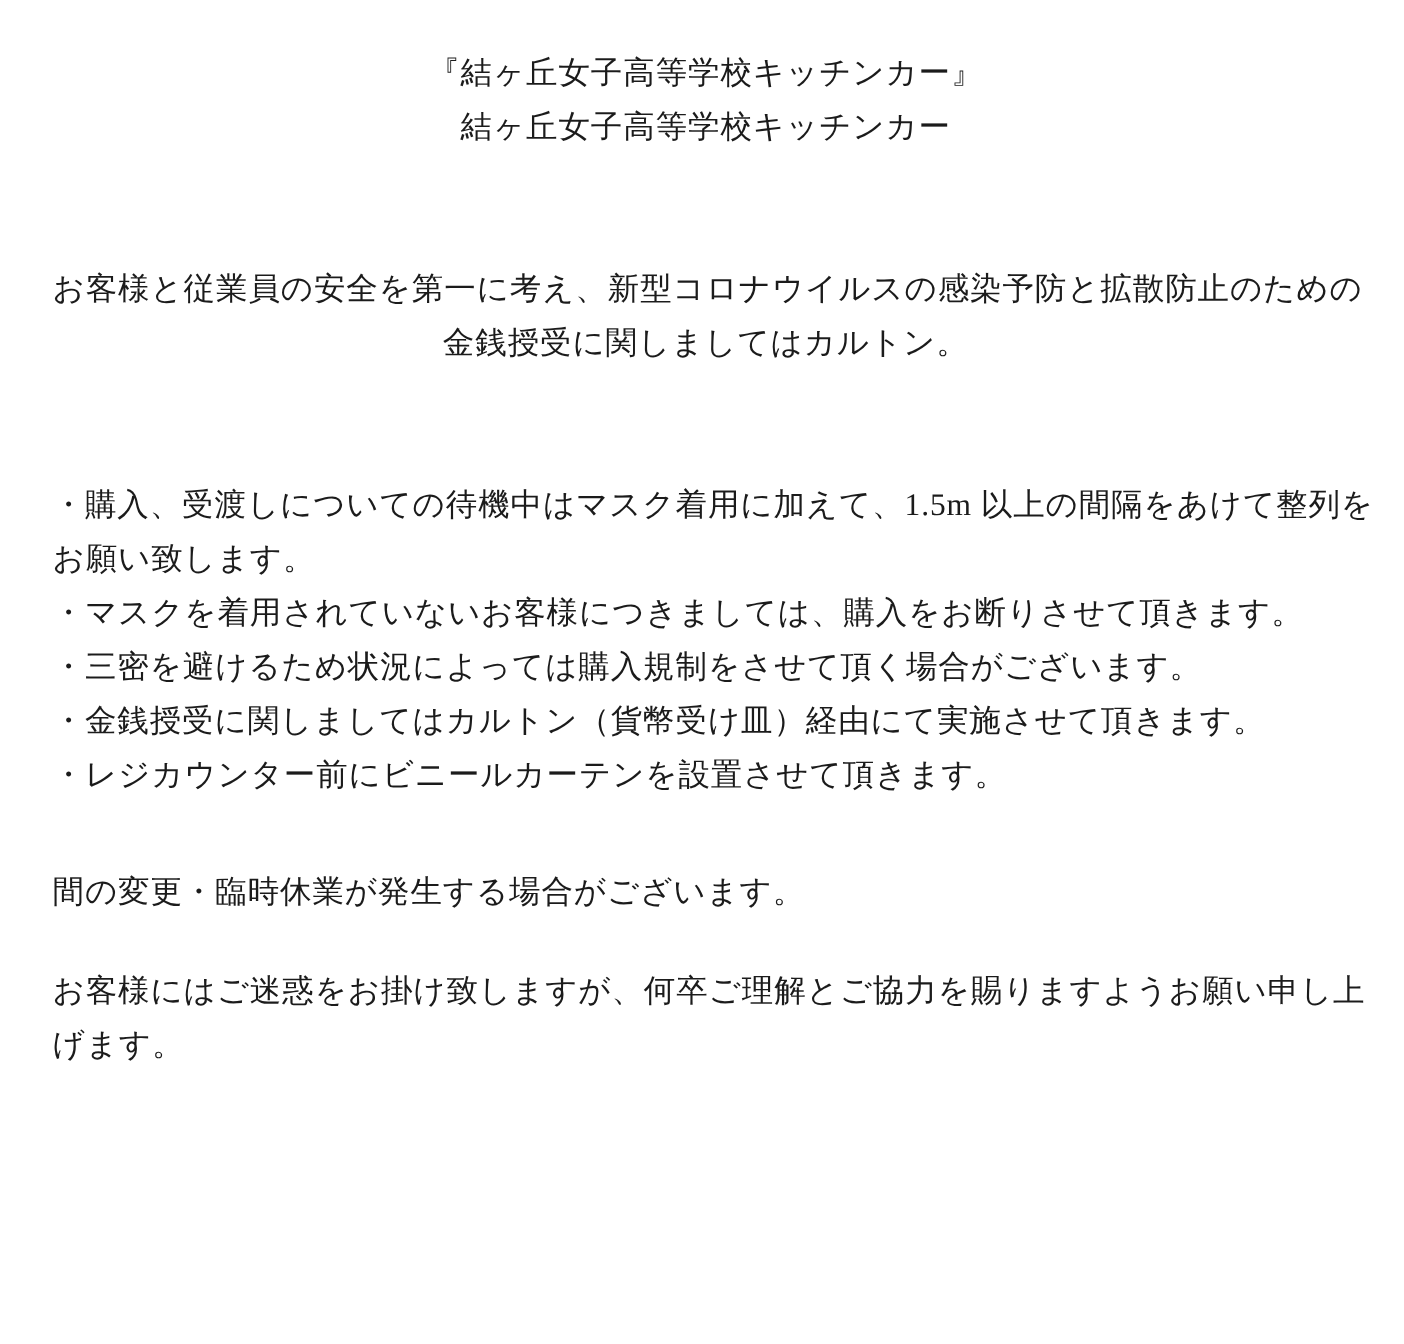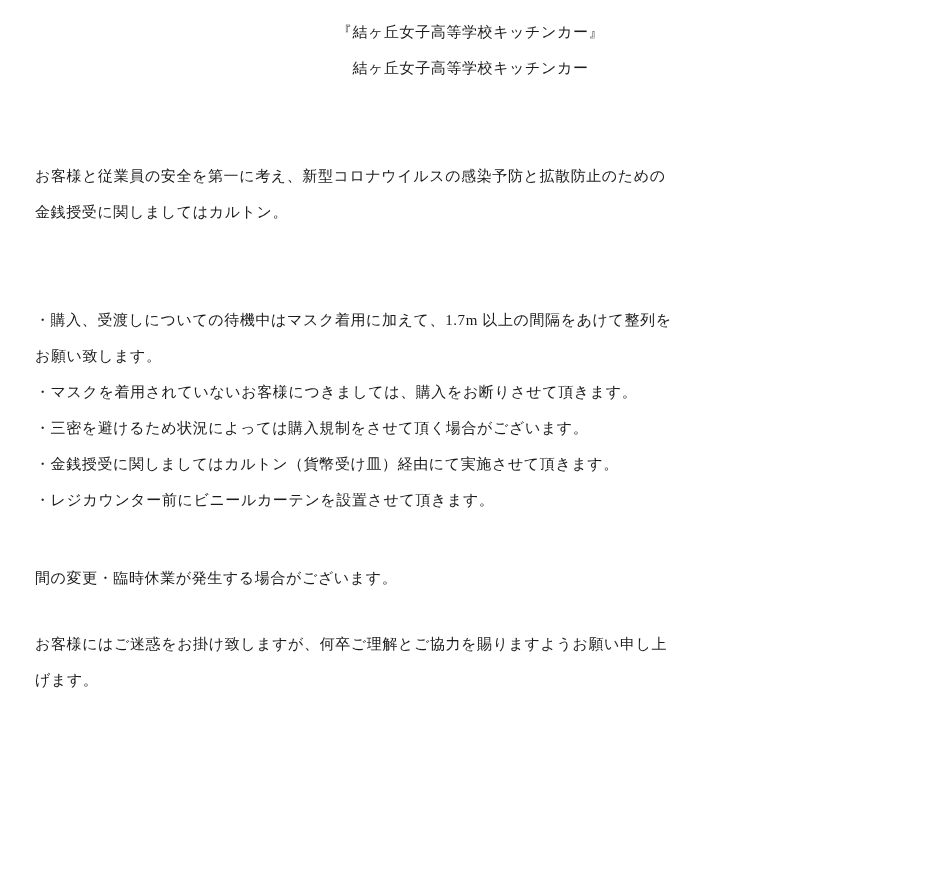--- a/index.html
+++ b/index.html
@@ -8,28 +8,28 @@
     width: 936px;
     height: 896px;
     overflow: hidden;
     font-family: "Liberation Serif", "DejaVu Serif", serif;
   }
   .doc {
     width: 936px;
     height: 896px;
     background: #ffffff;
     color: #1b1b1b;
-    font-size: 15px;
+    font-size: 21px;
     line-height: 36px;
     letter-spacing: 0.6px;
-    padding: 14px 30px 0 35px;
+    padding: 30px 30px 0 35px;
   }
   .line { white-space: nowrap; }
   .title-block .line { text-align: center; white-space: normal; }
-  .intro   { margin-top: 72px; }
+  .intro   { margin-top: 72px; text-align: center; }
   .measures{ margin-top: 72px; }
   .notice  { margin-top: 42px; }
   .closing { margin-top: 30px; }
 </style>
 </head>
 <body>
 
 <div class="doc">
 
   <div class="title-block">
@@ -37,21 +37,21 @@
     <div class="line">結ヶ丘女子高等学校キッチンカー</div>
   </div>
 
   <div class="intro">
     <div class="line">お客様と従業員の安全を第一に考え、新型コロナウイルスの感染予防と拡散防止のための</div>
     <div class="line">金銭授受に関しましてはカルトン。</div>
   </div>
 
   <div class="measures">
     <div class="list-item">
-      <div class="line">・購入、受渡しについての待機中はマスク着用に加えて、1.7m 以上の間隔をあけて整列を</div>
+      <div class="line">・購入、受渡しについての待機中はマスク着用に加えて、1.5m 以上の間隔をあけて整列を</div>
       <div class="line">お願い致します。</div>
     </div>
     <div class="list-item">
       <div class="line">・マスクを着用されていないお客様につきましては、購入をお断りさせて頂きます。</div>
     </div>
     <div class="list-item">
       <div class="line">・三密を避けるため状況によっては購入規制をさせて頂く場合がございます。</div>
     </div>
     <div class="list-item">
       <div class="line">・金銭授受に関しましてはカルトン（貨幣受け皿）経由にて実施させて頂きます。</div>

